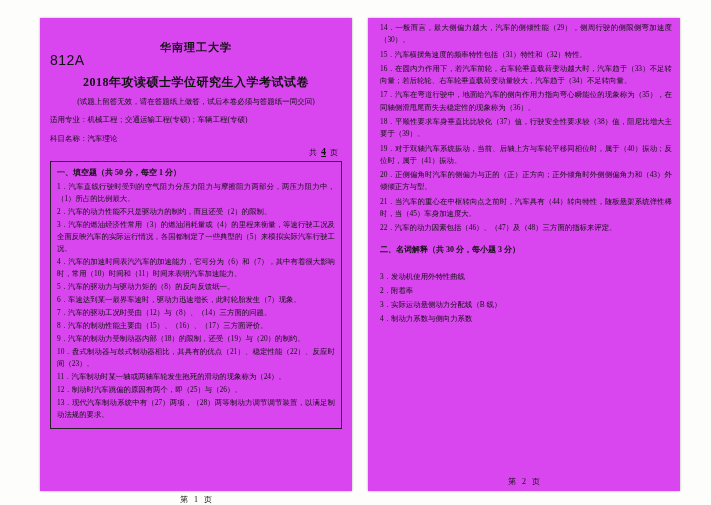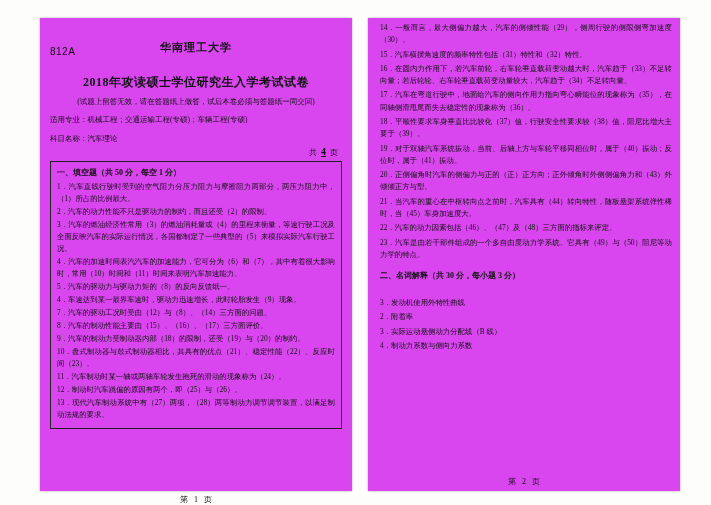--- a/index.html
+++ b/index.html
@@ -37,23 +37,23 @@
   }
   .sheet-inner {
     position: relative;
     width: 100%;
     height: 100%;
     padding: 0;
     box-sizing: border-box;
   }
   .code {
     position: absolute;
-    top: 6px;
+    top: 12px;
     left: 10px;
-    font-size: 10px;
+    font-size: 14px;
     font-family: "Liberation Sans", sans-serif;
     letter-spacing: 0.5px;
   }
   .hdr {
     text-align: center;
     margin-top: 22px;
   }
   .univ {
     font-size: 11px;
     font-weight: bold;
@@ -153,21 +153,21 @@
         <span>页</span>
       </div>
 
       <div class="body-box">
         <div class="sec-title">一、填空题（共 50 分，每空 1 分）</div>
         <div class="q">1．汽车直线行驶时受到的空气阻力分压力阻力与摩擦阻力两部分，两压力阻力中，（1）所占的比例最大。</div>
         <div class="q">2．汽车的动力性能不只是驱动力的制约，而且还受（2）的限制。</div>
         <div class="q">3．汽车的燃油经济性常用（3）的燃油消耗量或（4）的里程来衡量，等速行驶工况及全面反映汽车的实际运行情况，各国都制定了一些典型的（5）来模拟实际汽车行驶工况。</div>
         <div class="q">4．汽车的加速时间表汽汽车的加速能力，它可分为（6）和（7），其中有着很大影响时，常用（10）时间和（11）时间来表明汽车加速能力。</div>
         <div class="q">5．汽车的驱动力与驱动力矩的（8）的反向反馈纸一。</div>
-        <div class="q">4．车速达到某一最界车速时，驱动力迅速增长，此时轮胎发生（9）现象。</div>
+        <div class="q">6．车速达到某一最界车速时，驱动力迅速增长，此时轮胎发生（7）现象。</div>
         <div class="q">7．汽车的驱动工况时受由（12）与（8）、（14）三方面的问题。</div>
         <div class="q">8．汽车的制动性能主要由（15）、（16）、（17）三方面评价。</div>
         <div class="q">9．汽车的制动力受制动器内部（18）的限制，还受（19）与（20）的制约。</div>
         <div class="q">10．盘式制动器与鼓式制动器相比，其具有的优点（21）、稳定性能（22）、反应时间（23）。</div>
         <div class="q">11．汽车制动时某一轴或两轴车轮发生抱死的滑动的现象称为（24）。</div>
         <div class="q">12．制动时汽车跳偏的原因有两个，即（25）与（26）。</div>
         <div class="q">13．现代汽车制动系统中有（27）两项，（28）两等制动力调节调节装置，以满足制动法规的要求。</div>
       </div>
 
       <div class="footer">
@@ -183,21 +183,20 @@
       <div class="rtext">
         <div class="q">14．一般而言，最大侧偏力越大，汽车的侧倾性能（29），侧周行驶的侧限侧弯加速度（30）。</div>
         <div class="q">15．汽车横摆角速度的频率特性包括（31）特性和（32）特性。</div>
         <div class="q">16．在圆内力作用下，若汽车前轮，右车轮垂直载荷变动越大时，汽车趋于（33）不足转向量；若后轮轮、右车轮垂直载荷变动量较大，汽车趋于（34）不足转向量。</div>
         <div class="q">17．汽车在弯道行驶中，地面给汽车的侧向作用力指向弯心瞬能位的现象称为（35），在同轴侧滑甩尾而失去稳定性的现象称为（36）。</div>
         <div class="q">18．平顺性要求车身垂直比比较化（37）值，行驶安全性要求较（38）值，阻尼比增大主要于（39）。</div>
         <div class="q">19．对于双轴汽车系统振动，当前、后轴上方与车轮平移同相位时，属于（40）振动；反位时，属于（41）振动。</div>
         <div class="q">20．正侧偏角时汽车的侧偏力与正的（正）正方向；正外倾角时外侧侧偏角力和（43）外倾倾正方与型。</div>
         <div class="q">21．当汽车的重心在中枢转向点之前时，汽车具有（44）转向特性，随板悬架系统弹性稀时，当（45）车身加速度大。</div>
         <div class="q">22．汽车的动力因素包括（46）、（47）及（48）三方面的指标来评定。</div>
-        <div class="q">23．汽车是由若干部件组成的一个多自由度动力学系统。它具有（49）与（50）阻尼等动力学的特点。</div>
 
         <div class="sec2">
           <div class="sec2-title">二、名词解释（共 30 分，每小题 3 分）</div>
           <div class="q">3．发动机使用外特性曲线</div>
           <div class="q">2．附着率</div>
           <div class="q">3．实际运动悬侧动力分配线（B 线）</div>
           <div class="q">4．制动力系数与侧向力系数</div>
         </div>
       </div>
 

